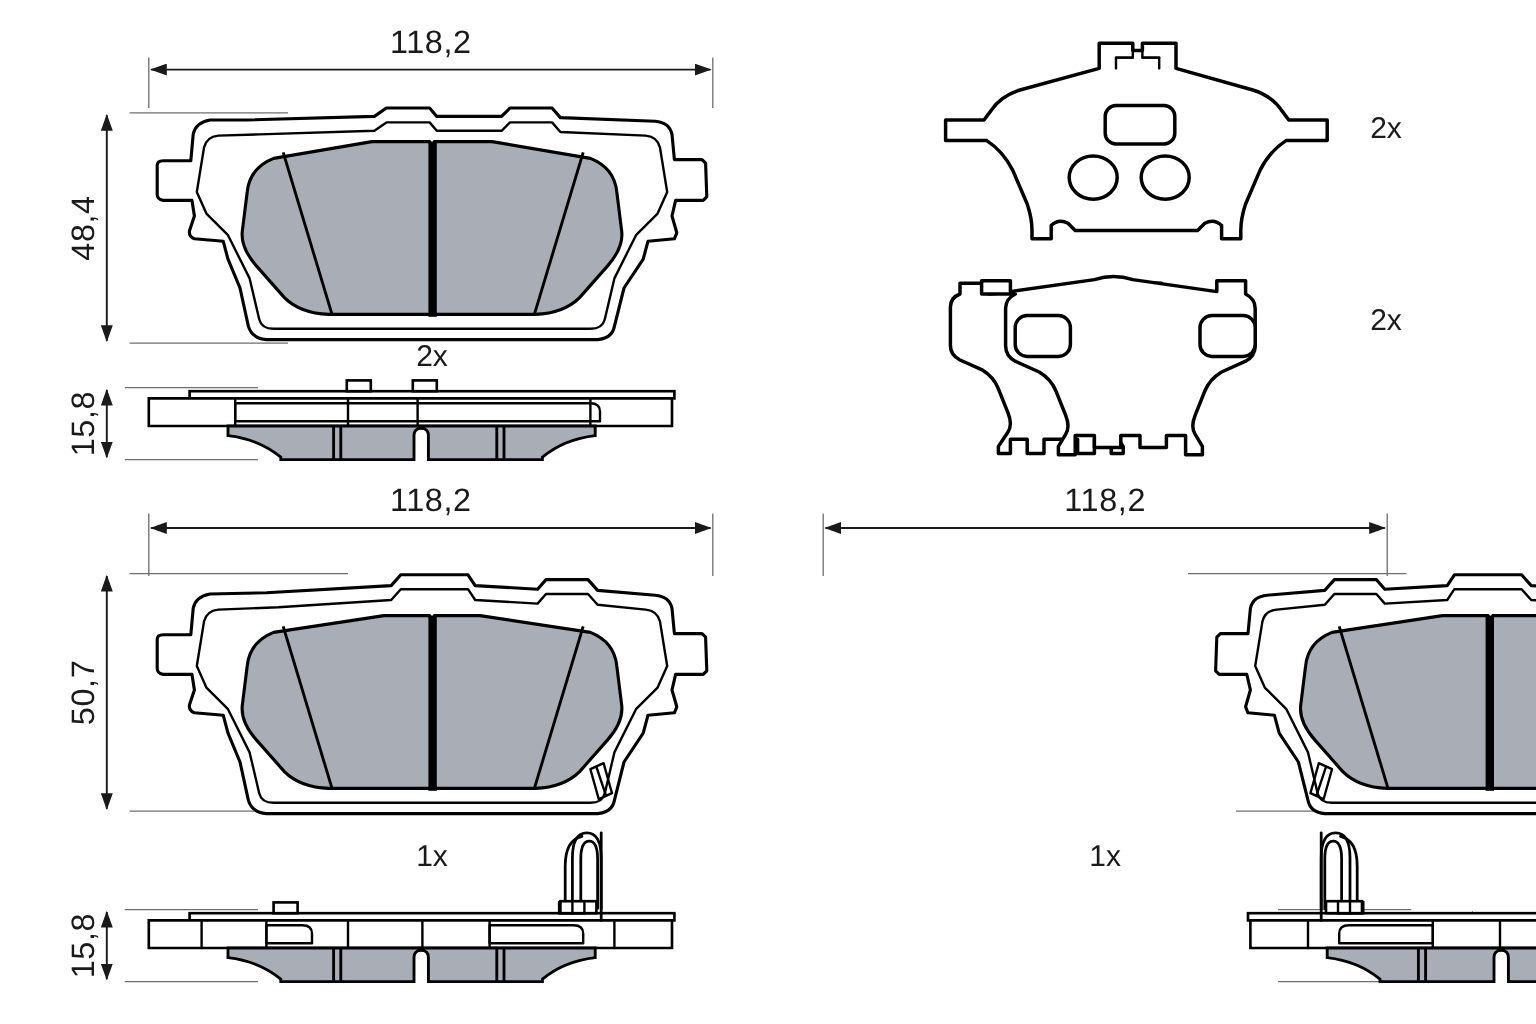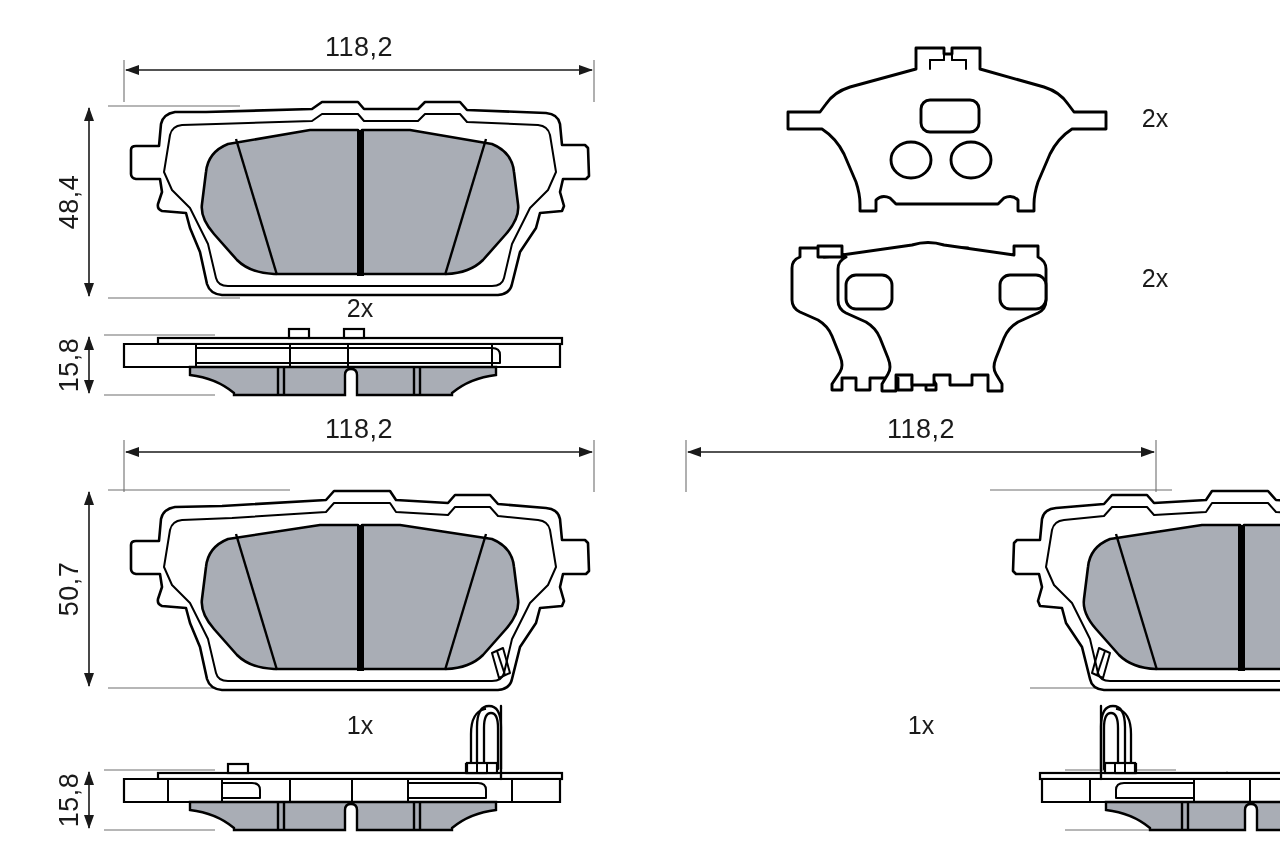--- a/index.html
+++ b/index.html
@@ -14,21 +14,20 @@
     font-family: "Liberation Sans", sans-serif;
     color: #1a1a1a;
     overflow: hidden;
     position: relative;
   }
   #drawing-root {
     position: absolute;
     left: 0; top: 0;
     width: 1280px;
     height: 657px;
-    margin-top: 12px;
   }
   svg.sheet {
     display: block;
     width: 1280px;
     height: 853px;
     background: #ffffff;
   }
   text {
     font-family: "Liberation Sans", sans-serif;
     fill: #1a1a1a;

